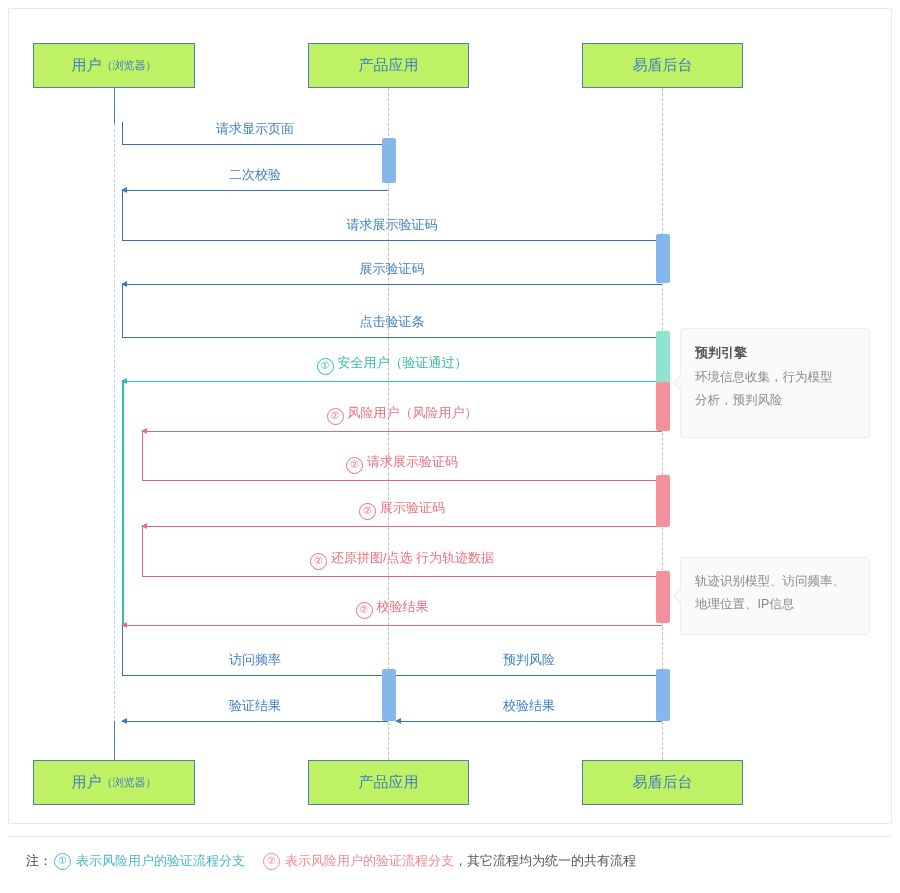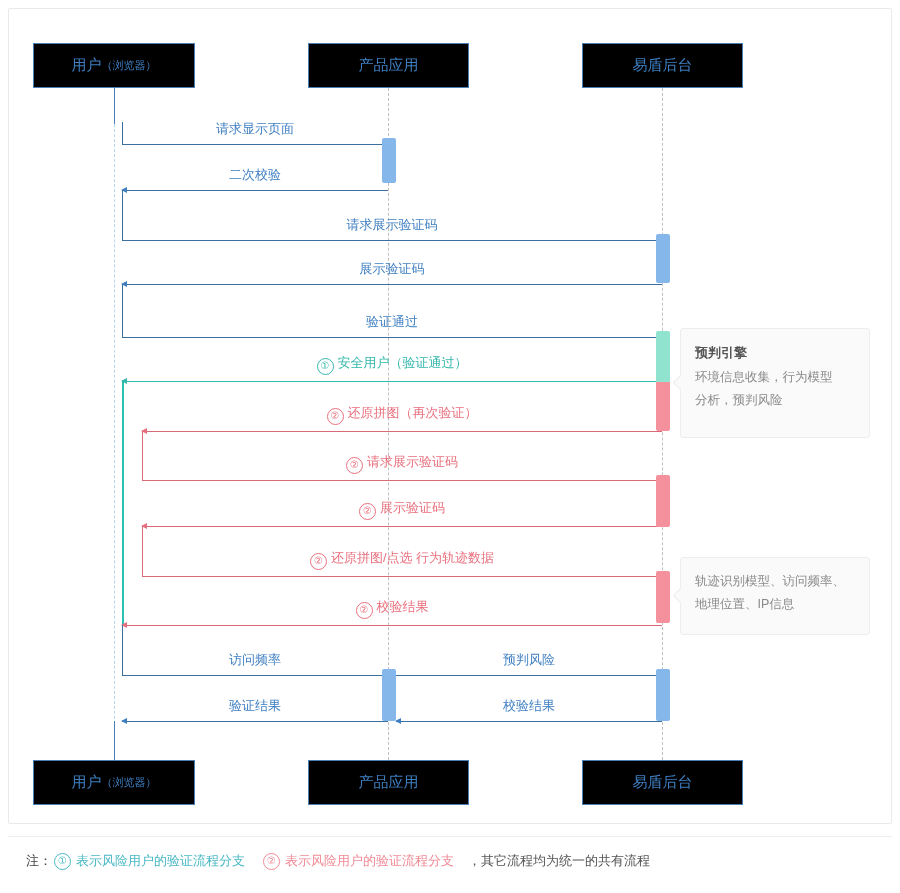--- a/index.html
+++ b/index.html
@@ -28,21 +28,21 @@
     background: #ffffff;
     border: 1px solid #e8eaec;
     border-radius: 2px;
     box-sizing: border-box;
   }
   
   .actor-box {
     position: absolute;
     box-sizing: border-box;
     border: 1px solid #4a7fb5;
-    background: #000000;
+    background: #bef264;
     color: #3f7fc1;
     font-size: 15px;
     display: flex;
     align-items: center;
     justify-content: center;
     white-space: nowrap;
     z-index: 6;
   }
   .actor-box .sub {
     font-size: 11px;
@@ -188,21 +188,21 @@
     top: 852px;
     font-size: 13px;
     color: #555555;
     white-space: nowrap;
     display: flex;
     align-items: center;
   }
   .legend .lead { color: #444444; margin-right: 2px; }
   .legend .seg-blue { color: #4ab8c4; display: inline-flex; align-items: center; }
   .legend .seg-red  { color: #f08a95; display: inline-flex; align-items: center; margin-left: 18px; }
-  .legend .tail { color: #555555; margin-left: 14px; }
+  .legend .tail { color: #555555; margin-left: 0; }
   .legend .marker {
     display: inline-block;
     width: 15px;
     height: 15px;
     line-height: 13px;
     border-radius: 50%;
     border: 1px solid currentColor;
     text-align: center;
     font-size: 10px;
     margin-right: 5px;
@@ -275,34 +275,34 @@
 
     <div class="msg to-left blue" style="left:113px; top:275px; width:540px;">
       <div class="line"></div>
       <div class="head"></div>
       <div class="label"><span>展示验证码</span></div>
     </div>
 
     <div class="msg to-right blue" style="left:113px; top:328px; width:540px;">
       <div class="line"></div>
       <div class="head"></div>
-      <div class="label"><span>验证通过</span></div>
+      <div class="label"><span>点击验证条</span></div>
     </div>
     <div class="stub blue" style="left:113px; top:275px; height:53px;"></div>
 
     <div class="msg to-left teal" style="left:113px; top:372px; width:540px;">
       <div class="line"></div>
       <div class="head"></div>
       <div class="label"><span class="marker">①</span><span>安全用户（验证通过）</span></div>
     </div>
 
     <div class="msg to-left red" style="left:133px; top:422px; width:520px;">
       <div class="line"></div>
       <div class="head"></div>
-      <div class="label"><span class="marker">②</span><span>还原拼图（再次验证）</span></div>
+      <div class="label"><span class="marker">②</span><span>风险用户（风险用户）</span></div>
     </div>
 
     <div class="msg to-right red" style="left:133px; top:471px; width:520px;">
       <div class="line"></div>
       <div class="head"></div>
       <div class="label"><span class="marker">②</span><span>请求展示验证码</span></div>
     </div>
     <div class="stub red" style="left:133px; top:422px; height:49px;"></div>
 
     <div class="msg to-left red" style="left:133px; top:517px; width:520px;">

